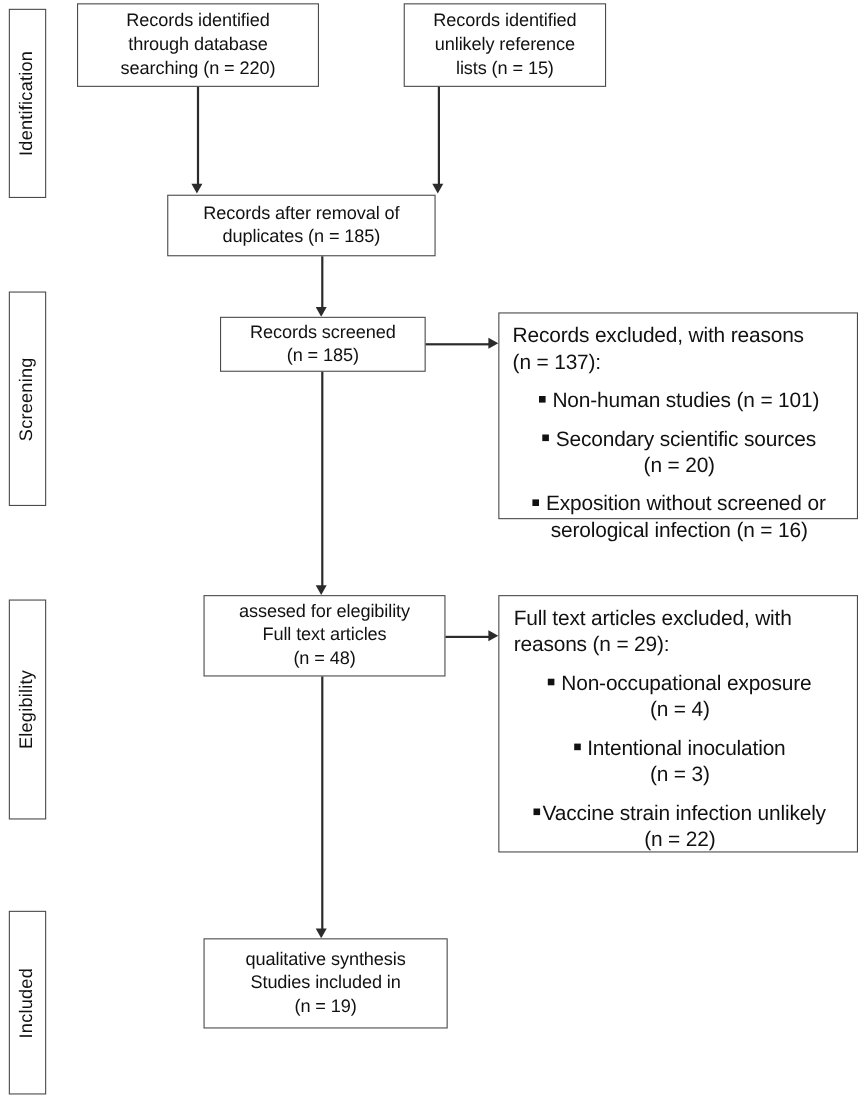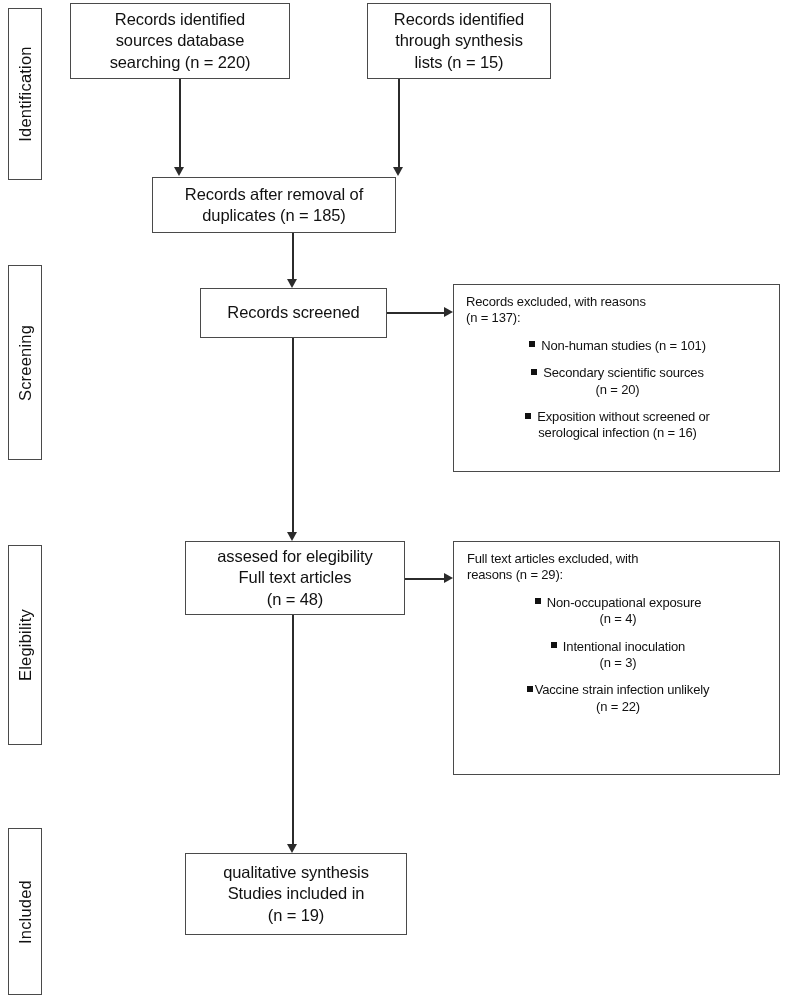--- a/index.html
+++ b/index.html
@@ -56,21 +56,21 @@
     letter-spacing: 0.2px;
   }
 
   
   .reasons {
     position: absolute;
     box-sizing: border-box;
     border: 1.6px solid #4a4a4a;
     background: #ffffff;
     padding: 9px 10px 9px 12px;
-    font-size: 13px;
+    font-size: 19px;
     line-height: 1.26;
     color: #111111;
     text-align: left;
     letter-spacing: -0.15px;
   }
   .reasons .head { margin: 0 0 11px 0; }
   .reasons .item { margin: 0 0 11px 0; text-align: center; }
   .reasons .item:last-child { margin-bottom: 0; }
   .reasons .bullet {
     display: inline-block;
@@ -122,29 +122,29 @@
     <span class="stage-text">Elegibility</span>
   </div>
 
   <div class="stage" style="left:8px; top:828px; width:34px; height:167px;">
     <span class="stage-text">Included</span>
   </div>
 
   <div class="node" style="left:70px; top:3px; width:220px; height:76px;">
     <div class="inner">
       <div>Records identified</div>
-      <div>sources database</div>
+      <div>through database</div>
       <div>searching (n = 220)</div>
     </div>
   </div>
 
   <div class="node" style="left:367px; top:3px; width:184px; height:76px;">
     <div class="inner">
       <div>Records identified</div>
-      <div>through synthesis</div>
+      <div>unlikely reference</div>
       <div>lists (n = 15)</div>
     </div>
   </div>
 
   <div class="vline" style="left:179px; top:79px; height:89px;"></div>
   <div class="arrow-down" style="left:174.3px; top:167px;"></div>
 
   <div class="vline" style="left:398px; top:79px; height:89px;"></div>
   <div class="arrow-down" style="left:393.3px; top:167px;"></div>
 
@@ -154,20 +154,21 @@
       <div>duplicates (n = 185)</div>
     </div>
   </div>
 
   <div class="vline" style="left:292px; top:233px; height:47px;"></div>
   <div class="arrow-down" style="left:287.3px; top:279px;"></div>
 
   <div class="node" style="left:200px; top:288px; width:187px; height:50px;">
     <div class="inner">
       <div>Records screened</div>
+      <div>(n = 185)</div>
     </div>
   </div>
 
   <div class="hline" style="left:387px; top:312px; width:58px;"></div>
   <div class="arrow-right" style="left:444px; top:307.3px;"></div>
 
   <div class="reasons" style="left:453px; top:284px; width:327px; height:188px;">
     <div class="head">
       <span>Records excluded, with reasons</span><br>
       <span>(n = 137):</span>

